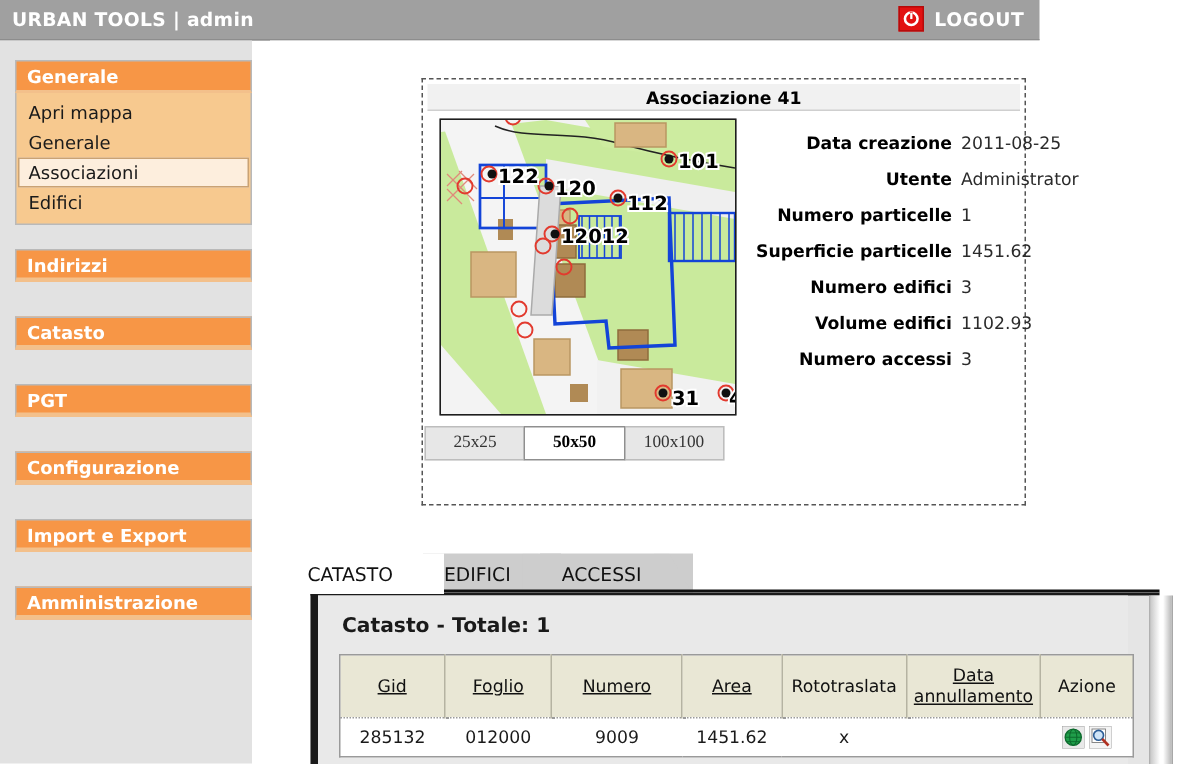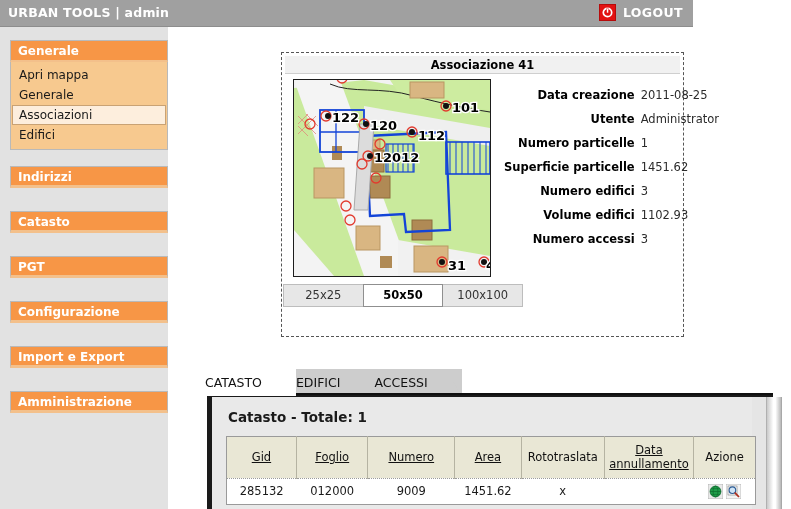--- a/index.html
+++ b/index.html
@@ -103,22 +103,23 @@
     width: 198px; height: 198px;
     border: 1px solid #1d1d1d;
     overflow: hidden; background: #a3a3a3;
     cursor: pointer;
   }
   #map-thumb svg { display: block; }
 
   
   #zoom-buttons {
     position: absolute; left: 1px; top: 231px;
-    width: 240px; height: 24px;
+    width: 200px; height: 24px;
     display: flex;
+    font-family: Liberation Serif, serif;
   }
   .zoombtn {
     flex: 1; height: 23px; line-height: 21px; text-align: center;
     font-size: 11.5px; color: #333;
     background: #e7e7e7;
     border: 1px solid #bdbdbd;
     margin-left: -1px;
     cursor: pointer;
   }
   .zoombtn:first-child { margin-left: 0; }

